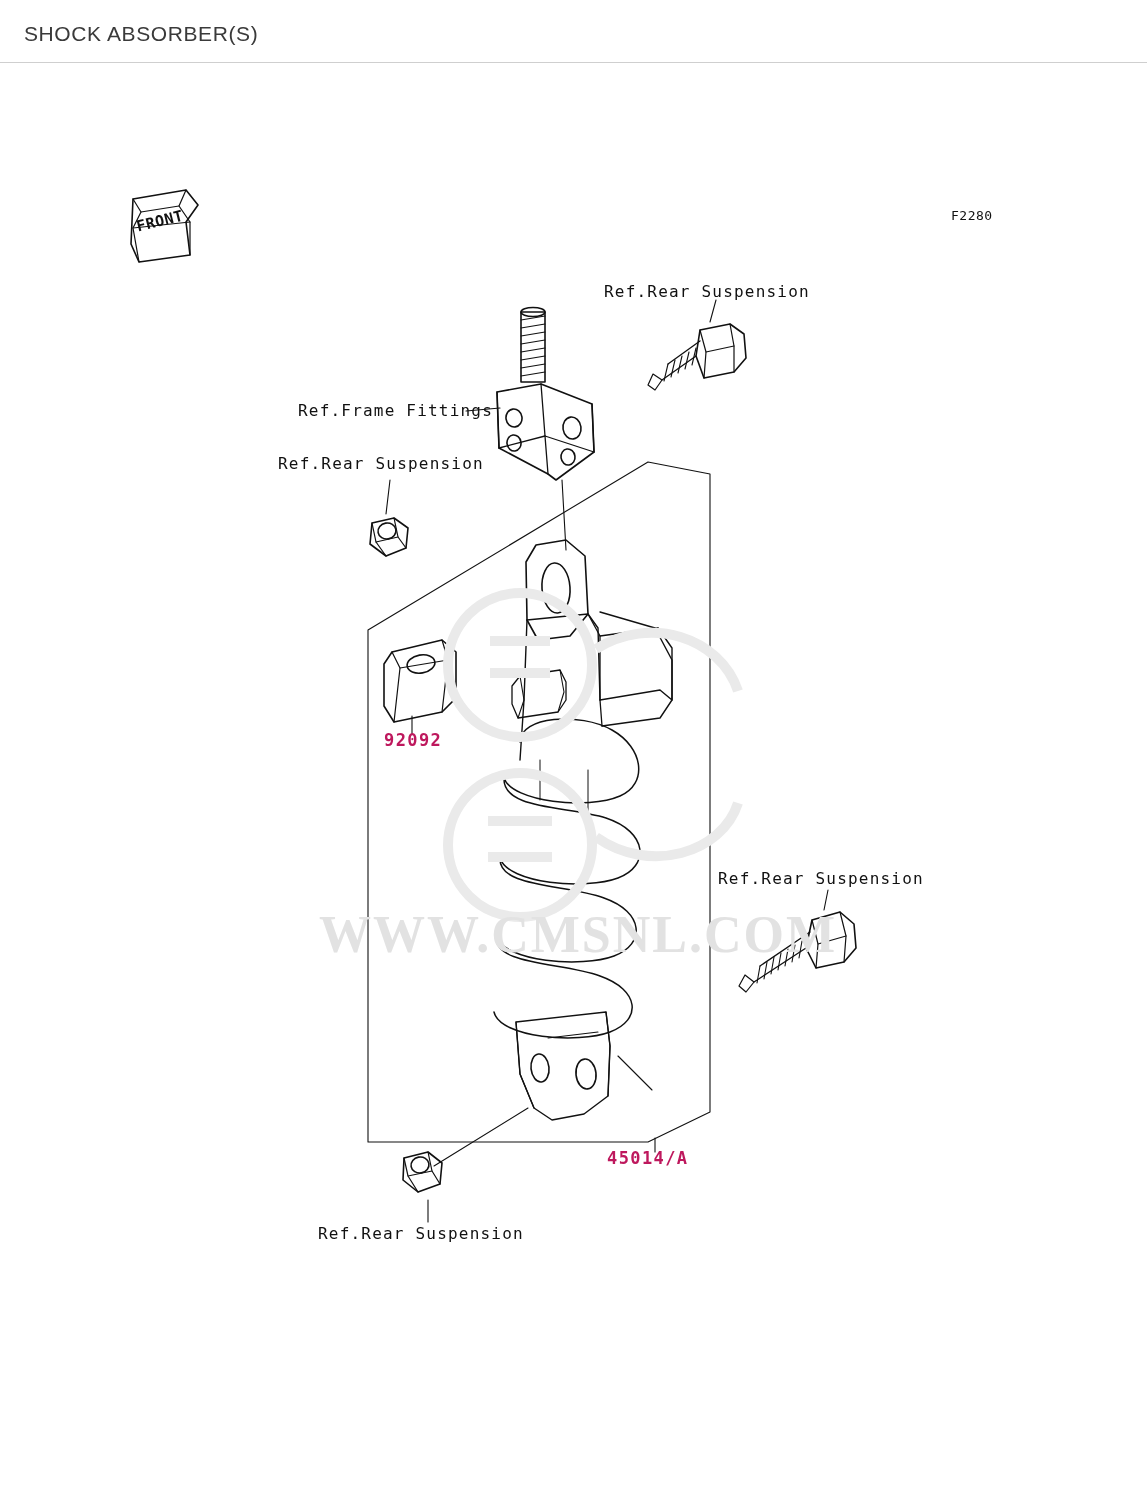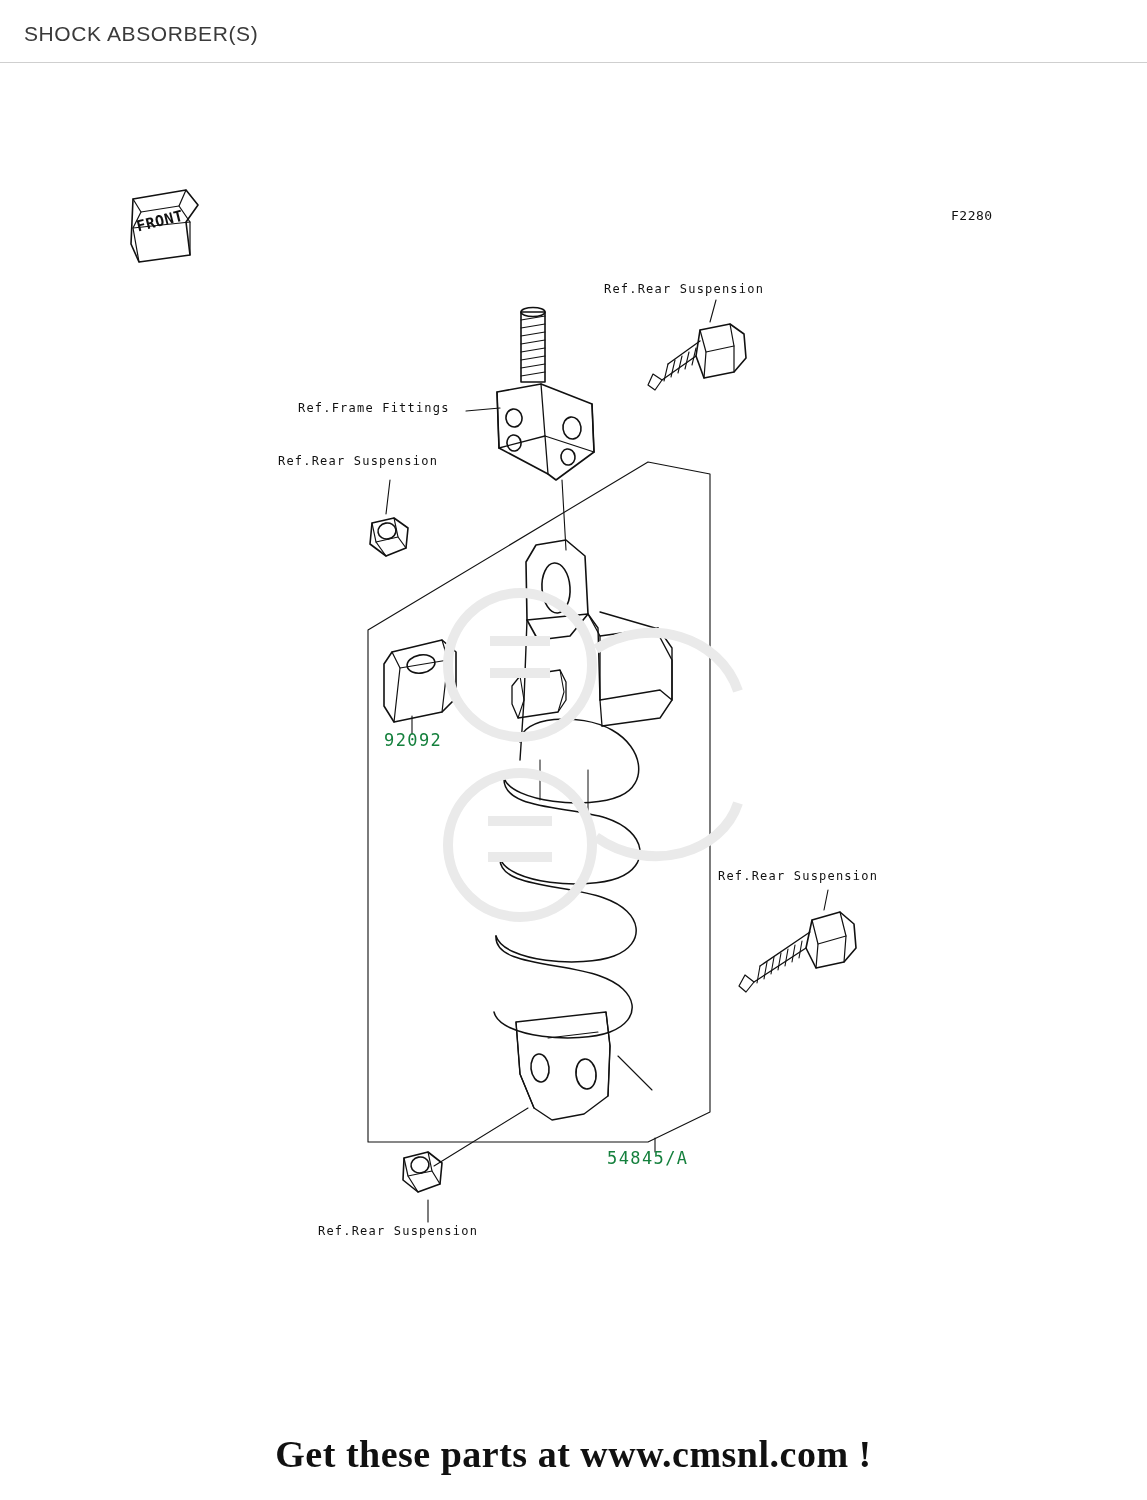--- a/index.html
+++ b/index.html
@@ -40,32 +40,32 @@
   .code {
     position: absolute;
     font-family: "DejaVu Sans Mono", monospace;
     font-size: 13px;
     letter-spacing: 0.5px;
     color: #111;
   }
   .mono-label {
     position: absolute;
     font-family: "DejaVu Sans Mono", monospace;
-    font-size: 12px;
+    font-size: 16px;
     letter-spacing: 1.2px;
     color: #111;
     white-space: nowrap;
   }
   .partnum {
     position: absolute;
     font-family: "DejaVu Sans Mono", monospace;
     font-size: 17px;
     letter-spacing: 1.4px;
-    font-weight: normal;
-    color: #15803d;
+    font-weight: bold;
+    color: #be185d;
     white-space: nowrap;
   }
   .footer {
     position: absolute;
     left: 0;
     top: 1432px;
     width: 1147px;
     text-align: center;
     font-family: "Liberation Serif", serif;
     font-size: 38px;
@@ -247,27 +247,27 @@
     <g fill="none" stroke="#eaeaea" stroke-width="10">
       <circle cx="120" cy="120" r="72"></circle>
       <circle cx="120" cy="300" r="72"></circle>
       <path d="M196 104 C 250 70, 320 92, 338 146"></path>
       <path d="M196 292 C 250 330, 322 308, 338 258"></path>
       <path d="M90 96 L150 96 M90 128 L150 128"></path>
       <path d="M88 276 L152 276 M88 312 L152 312"></path>
     </g>
   </svg>
 
+  <div class="wm-text">WWW.CMSNL.COM</div>
 
   <div class="front-text">FRONT</div>
 
   <div class="mono-label" style="left:604px; top:282px;">Ref.Rear Suspension</div>
   <div class="mono-label" style="left:254px; top:401px;margin-left:44px;">Ref.Frame Fittings</div>
   <div class="mono-label" style="left:278px; top:454px;">Ref.Rear Suspension</div>
   <div class="mono-label" style="left:718px; top:869px;">Ref.Rear Suspension</div>
   <div class="mono-label" style="left:318px; top:1224px;">Ref.Rear Suspension</div>
 
   <div class="partnum" style="left:384px; top:730px;">92092</div>
-  <div class="partnum" style="left:607px; top:1148px;">54845/A</div>
-
-  <div class="footer">Get these parts at www.cmsnl.com !</div>
+  <div class="partnum" style="left:607px; top:1148px;">45014/A</div>
+
 
 </div>
 
 </body></html>

